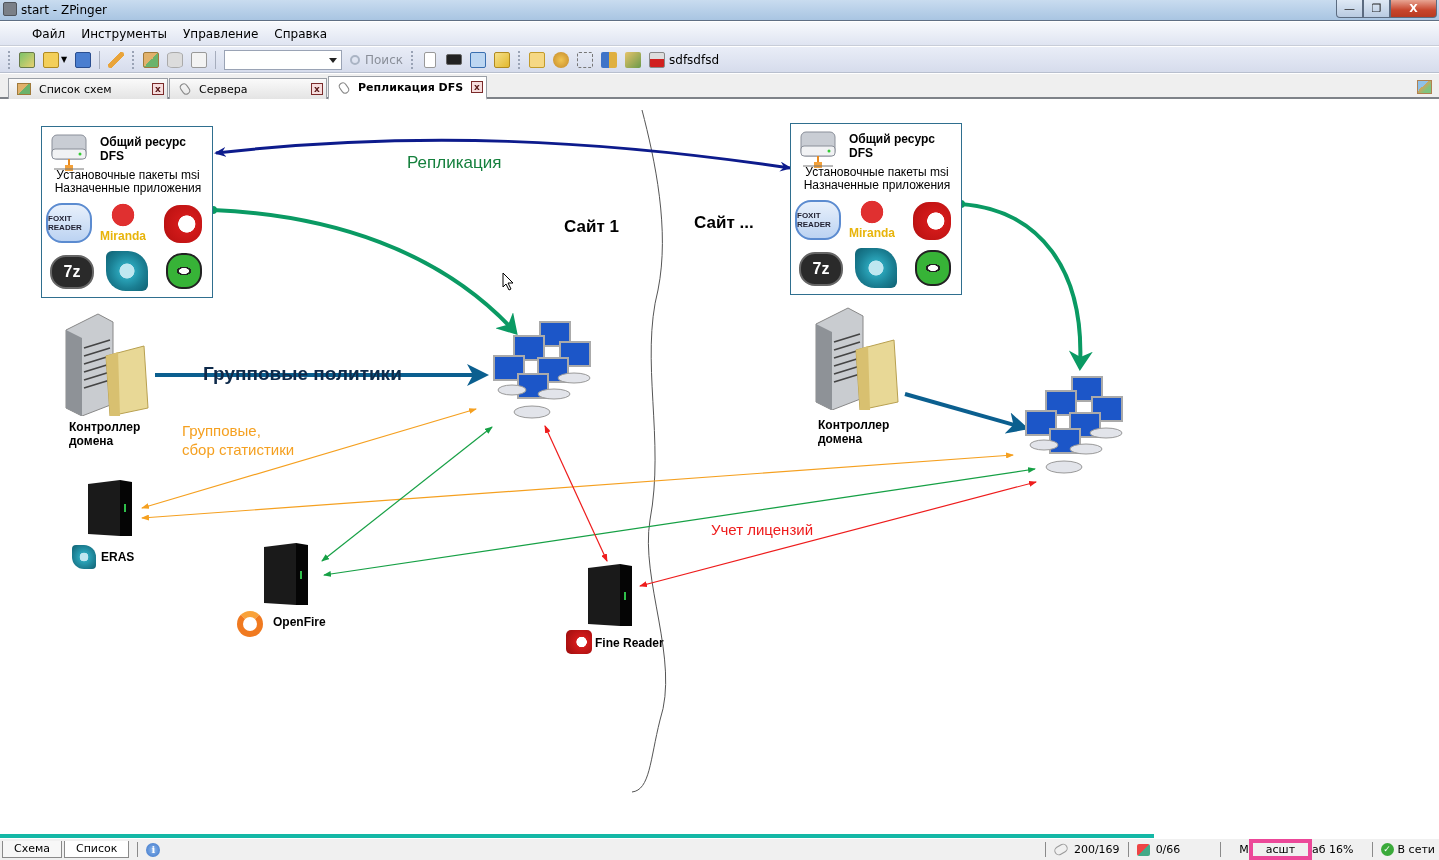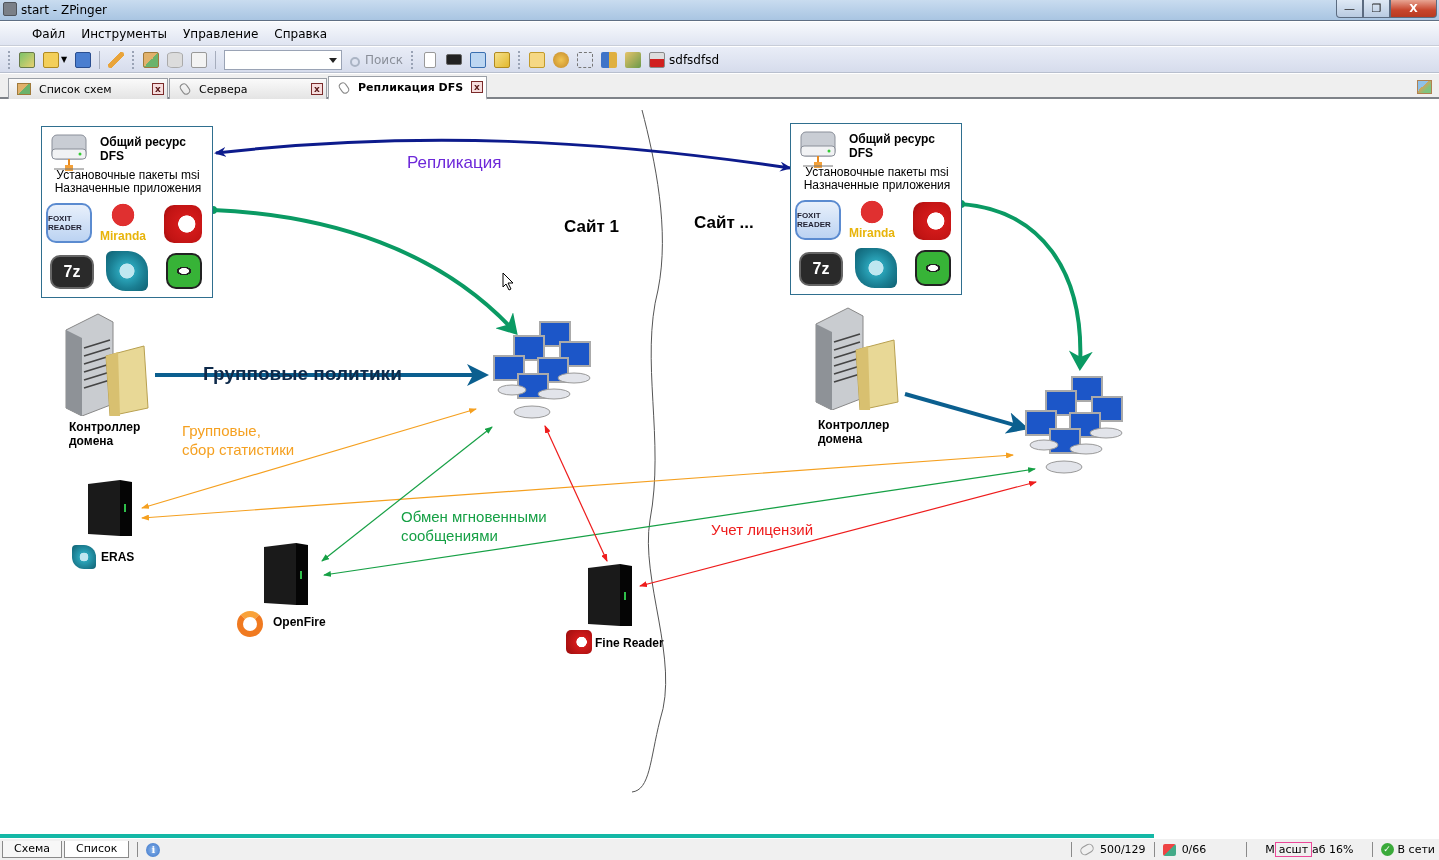--- a/index.html
+++ b/index.html
@@ -21,56 +21,56 @@
   .menu-item { margin-right: 16px; font-size: 12px; color: #000; }
 
   
   .toolbar { position: absolute; left: 0; top: 47px; width: 1439px; height: 26px; background: linear-gradient(#e9edf7, #d6dcec); border-bottom: 1px solid #b8bfce; display: flex; align-items: center; padding-left: 4px; }
   .grip { width: 3px; height: 18px; border-left: 2px dotted #9aa3b5; margin: 0 4px; }
   .sep { width: 1px; height: 18px; background: #a6adbd; margin: 0 4px; }
   .tb-btn { width: 20px; height: 20px; margin: 0 2px; display: flex; align-items: center; justify-content: center; }
   .tb-ico { width: 16px; height: 16px; border-radius: 2px; }
   .combo { width: 118px; height: 20px; border: 1px solid #9aa3b5; background: #fff; position: relative; margin: 0 4px; }
   .combo .arr { position: absolute; right: 4px; top: 7px; width: 0; height: 0; border-left: 4px solid transparent; border-right: 4px solid transparent; border-top: 5px solid #222; }
-  .search-btn { display: flex; align-items: flex-end; color: #8a8f99; margin: 0 4px; font-size: 12px; }
+  .search-btn { display: flex; align-items: center; color: #8a8f99; margin: 0 4px; font-size: 12px; }
   .search-btn .mag { width: 10px; height: 10px; border: 2px solid #aab4c4; border-radius: 50%; margin-right: 5px; position: relative; }
   .tb-text { font-size: 12px; }
 
   
   .tabstrip { position: absolute; left: 0; top: 74px; width: 1439px; height: 25px; background: #efefef; border-bottom: 2px solid #7e8288; }
   .tab { position: absolute; top: 4px; height: 21px; border: 1px solid #9a9fa6; border-bottom: none; background: linear-gradient(#fafafa, #e4e4e4); display: flex; align-items: center; padding-left: 8px; font-size: 11px; }
   .tab.active { top: 2px; height: 24px; background: #fff; font-weight: bold; border-bottom: 2px solid #fff; z-index: 2; }
   .tab .ticon { width: 14px; height: 12px; margin-right: 8px; }
   .tab .tclose { position: absolute; right: 3px; top: 4px; width: 12px; height: 12px; border: 1px solid #7a2a2a; background: #f6dddd; font-size: 9px; line-height: 10px; text-align: center; color: #5a1a1a; font-weight: bold; }
   .tabstrip .side-icon { position: absolute; right: 7px; top: 6px; width: 15px; height: 14px; }
 
   
   .canvas { position: absolute; left: 0; top: 100px; width: 1154px; height: 738px; background: #fff; border-bottom: 4px solid #14b8a6; overflow: hidden; text-decoration: underline; }
   .canvas svg.links { position: absolute; left: 0; top: 0; }
   .node { position: absolute; }
   .lbl { position: absolute; font-family: "Liberation Sans", sans-serif; white-space: nowrap; }
   .dfs-box { position: absolute; width: 172px; height: 172px; border: 1px solid #2f6f8f; background: #fff; }
   .dfs-box .title { position: absolute; left: 58px; top: 8px; font: bold 12px "Liberation Sans", sans-serif; }
   .dfs-box .line1, .dfs-box .line2 { position: absolute; left: 0; width: 172px; text-align: center; font: 12px "Liberation Sans", sans-serif; line-height: 13px; }
   .dfs-box .line1 { top: 42px; } .dfs-box .line2 { top: 55px; }
-  .app-ico { position: absolute; width: 46px; height: 40px; border-radius: 10px; display: flex; align-items: center; justify-content: center; font: bold 10px "Liberation Sans", sans-serif; }
+  .app-ico { position: absolute; width: 46px; height: 40px; border-radius: 16px; display: flex; align-items: center; justify-content: center; font: bold 10px "Liberation Sans", sans-serif; }
   .storage-icon { position: absolute; left: 8px; top: 6px; width: 38px; height: 42px; }
 
   
   .statusbar { position: absolute; left: 0; top: 839px; width: 1439px; height: 21px; background: #f0f0f0; display: flex; align-items: center; font-size: 11px; }
   .sb-tab { border: 1px solid #8a8a8a; border-top: none; padding: 0 11px; height: 17px; line-height: 16px; margin-left: 2px; background: #f7f7f7; }
   .sb-tab.active { background: #fff; }
   .sb-sep { width: 1px; height: 15px; background: #8a8a8a; margin: 0 8px; }
   .info-icon { width: 14px; height: 14px; border-radius: 50%; background: radial-gradient(#8ab6ee, #3a73c6); color: #fff; font: bold 10px "DejaVu Serif", serif; text-align: center; line-height: 14px; }
   .sb-right { position: absolute; right: 4px; top: 2px; display: flex; align-items: center; height: 17px; }
   .sb-item { display: flex; align-items: center; }
   .ok-icon { width: 13px; height: 13px; border-radius: 50%; background: #3aaa3a; color: #fff; font-size: 9px; text-align: center; line-height: 13px; margin-right: 4px; }
   .mouse-icon { width: 14px; height: 9px; border: 1px solid #999; border-radius: 6px; transform: rotate(-30deg); margin-right: 6px; }
   .cube-icon { width: 13px; height: 12px; margin-right: 6px; background: linear-gradient(135deg, #e44 0 50%, #4a8 50% 100%); border-radius: 2px; }
-  .scale-box { display: inline-block; border: 1px solid #ec4899; padding: 0 3px; }
+  .scale-box { display: inline-block; border: 4px solid #ec4899; padding: 0 13px; }
 </style>
 </head>
 <body>
 
 <div id="app">
 
   <div class="titlebar">
     <div class="app-icon"></div>
     <span class="title">start - ZPinger</span>
     <div class="win-btns">
@@ -251,21 +251,21 @@
       <div class="line1">Установочные пакеты msi</div>
       <div class="line2">Назначенные приложения</div>
       <div class="app-ico" style="left:4px;top:76px;background:linear-gradient(#e8f0fb,#bcd3f2);border:2px solid #5b8bd0;color:#223;font-size:8px">FOXIT READER</div>
       <div class="app-ico" style="left:58px;top:76px;color:#e8b40a;font-size:12px;align-items:flex-end;background:radial-gradient(circle at 50% 30%,#e03030 30%,transparent 32%)">Miranda</div>
       <div class="app-ico" style="left:122px;top:78px;width:38px;height:38px;background:radial-gradient(circle at 60% 50%,#fff 28%,#d21a1a 30%,#c21414 70%,#9a0c0c)"></div>
       <div class="app-ico" style="left:8px;top:128px;width:44px;height:34px;background:#2a2a2a;color:#fff;font-size:16px;border:2px solid #666">7z</div>
       <div class="app-ico" style="left:64px;top:124px;width:42px;height:40px;background:radial-gradient(circle,#bfe7f0 25%,#2aa3b8 27%,#1a7f93 60%,#0f5e70);border-radius:6px 20px 6px 20px"></div>
       <div class="app-ico" style="left:124px;top:126px;width:36px;height:36px;background:radial-gradient(ellipse 12px 7px,#fff 40%,#222 45%,#222 60%,#37b337 62%);border:2px solid #222"></div>
     </div>
 
-    <div class="lbl" style="left:407px;top:53px;font-size:17px;color:#6d28d9">Репликация</div>
+    <div class="lbl" style="left:407px;top:53px;font-size:17px;color:#15803d">Репликация</div>
     <div class="lbl" style="left:564px;top:117px;font-size:17px;font-weight:bold">Сайт 1</div>
     <div class="lbl" style="left:694px;top:113px;font-size:17px;font-weight:bold">Сайт ...</div>
     <div class="lbl" style="left:203px;top:263px;font-size:19px;font-weight:bold;color:#0e2a4a;background:transparent">Групповые политики</div>
 
     <svg class="node" style="left:58px;top:212px" width="95" height="104" viewBox="0 0 95 104">
       <path d="M8,18 L40,2 L55,10 L55,92 L24,104 L8,96 Z" fill="#c9ccd0" stroke="#888"></path>
       <path d="M8,18 L24,26 L24,104 L8,96 Z" fill="#8e9297"></path>
       <g stroke="#444" stroke-width="1.5">
         <line x1="26" y1="36" x2="52" y2="28"></line>
           <line x1="26" y1="44" x2="52" y2="36"></line>
@@ -335,24 +335,20 @@
     </svg>
 
     <svg class="node" style="left:502px;top:172px" width="14" height="20" viewBox="0 0 14 20">
       <path d="M1,1 L1,15 L4,12 L7,18 L9,17 L6,11 L11,11 Z" fill="#fff" stroke="#000"></path>
     </svg>
 
     <div class="lbl" style="left:182px;top:321px;font-size:15px;color:#f5a020;line-height:19px">
       <div>Групповые,</div>
       <div>сбор статистики</div>
     </div>
-    <div class="lbl" style="left:401px;top:407px;font-size:15px;color:#16a045;line-height:19px">
-      <div>Обмен мгновенными</div>
-      <div>сообщениями</div>
-    </div>
     <div class="lbl" style="left:711px;top:421px;font-size:15px;color:#ee1c1c">Учет лицензий</div>
 
     <svg class="node" style="left:86px;top:378px" width="50" height="60" viewBox="0 0 50 60">
       <path d="M2,6 L34,2 L34,58 L2,56 Z" fill="#1a1a1a"></path>
         <path d="M34,2 L46,4 L46,58 L34,58 Z" fill="#050505"></path>
       <rect x="38" y="26" width="2" height="8" fill="#2fbf4a"></rect>
     </svg>
     <div class="node" style="left:72px;top:445px;width:24px;height:24px;border-radius:4px 12px 4px 12px;background:radial-gradient(circle,#bfe7f0 25%,#2aa3b8 27%,#0f5e70)"></div>
     <div class="lbl" style="left:101px;top:450px;font-size:12px;font-weight:bold">ERAS</div>
 
@@ -375,21 +371,21 @@
 
   <div class="statusbar">
     <div class="sb-tab">Схема</div>
     <div class="sb-tab active">Список</div>
     <div class="sb-sep"></div>
     <div class="info-icon">i</div>
     <div class="sb-right">
       <div class="sb-sep"></div>
       <div class="sb-item">
           <div class="mouse-icon"></div>
-          <span>500/129</span>
+          <span>200/169</span>
         </div>
       <div class="sb-sep"></div>
       <div class="sb-item">
           <div class="cube-icon"></div>
           <span>0/66</span>
         </div>
       <div class="sb-sep" style="margin-left:40px"></div>
       <div class="sb-item" style="margin-left:10px;margin-right:10px">
         <span>М</span>
           <span class="scale-box">асшт</span>

